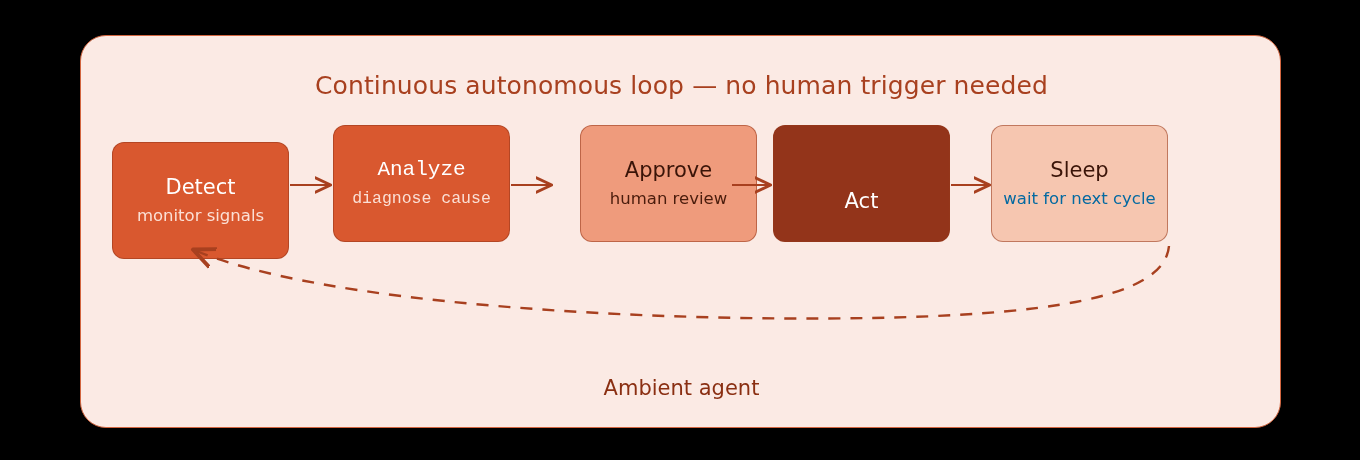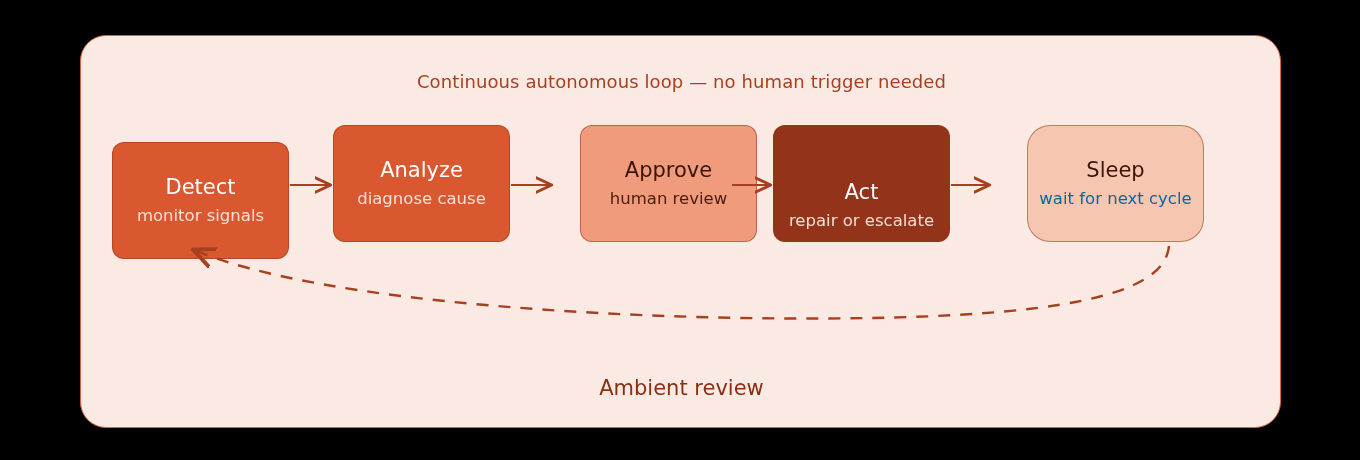--- a/index.html
+++ b/index.html
@@ -25,21 +25,21 @@
     background: #fbeae4;
     border: 1.6px solid #d2653f;
     border-radius: 26px;
   }
   #loop-caption {
     position: absolute;
     left: 0;
     top: 35px;
     width: 1201px;
     text-align: center;
-    font-size: 18px;
+    font-size: 25px;
     color: #a8401f;
     letter-spacing: 0.1px;
     white-space: nowrap;
   }
   #container-label {
     position: absolute;
     left: 0;
     top: 340px;
     width: 1201px;
     text-align: center;
@@ -83,24 +83,24 @@
   .stage.s2 { background: #ef9b7c; }
   .stage.s2 .title { color: #3a1408; }
   .stage.s2 .sub   { color: #4a1c0c; text-align: right; }
   .stage.s3 { background: #93341a; }
   .stage.s3 .title { color: #ffffff; margin-top: 44px; }
   .stage.s3 .sub   { color: #f6ddd3; }
   .stage.s4 { background: #f6c6b0; }
   .stage.s4 .title { color: #3a1408; }
   .stage.s4 .sub   { color: #0369a1; }
   .stage.s0 { left: 31px; margin-top: 17px; }
-  .stage.s1 { left: 252px; }
+  .stage.s1 { left: 252px; font-family: Liberation Mono, monospace; }
   .stage.s2 { left: 499px; }
   .stage.s3 { left: 692px; }
-  .stage.s4 { left: 946px; border-radius: 23px; }
+  .stage.s4 { left: 910px; }
   #arrows, #feedback {
     position: absolute;
     left: 0;
     top: 0;
     width: 1201px;
     height: 393px;
     pointer-events: none;
     overflow: visible;
   }
 </style>
@@ -125,21 +125,20 @@
         <div class="sub">diagnose cause</div>
       </div>
 
       <div class="stage s2">
         <div class="title">Approve</div>
         <div class="sub">human review</div>
       </div>
 
       <div class="stage s3">
         <div class="title">Act</div>
-        <div class="sub">repair or escalate</div>
       </div>
 
       <div class="stage s4">
         <div class="title">Sleep</div>
         <div class="sub">wait for next cycle</div>
       </div>
 
     </div>
 
     <svg id="arrows" viewBox="0 0 1201 393">
@@ -158,17 +157,17 @@
 
     <svg id="feedback" viewBox="0 0 1201 393">
       <defs>
         <marker id="ah2" markerWidth="10" markerHeight="10" refX="8.5" refY="5" orient="auto" markerUnits="strokeWidth">
           <path d="M0,1 L9,5 L0,9" fill="none" stroke="#a8401f" stroke-width="1.6" stroke-linecap="round" stroke-linejoin="round"></path>
         </marker>
       </defs>
       <path d="M 1088 210 C 1084 252, 1010 278, 790 282 C 560 286, 240 268, 113 214" fill="none" stroke="#a8401f" stroke-width="2.4" stroke-dasharray="12 10" stroke-linecap="butt" marker-end="url(#ah2)"></path>
     </svg>
 
-    <div id="container-label">Ambient review</div>
+    <div id="container-label">Ambient agent</div>
 
   </div>
 
 </div>
 
 </body></html>

